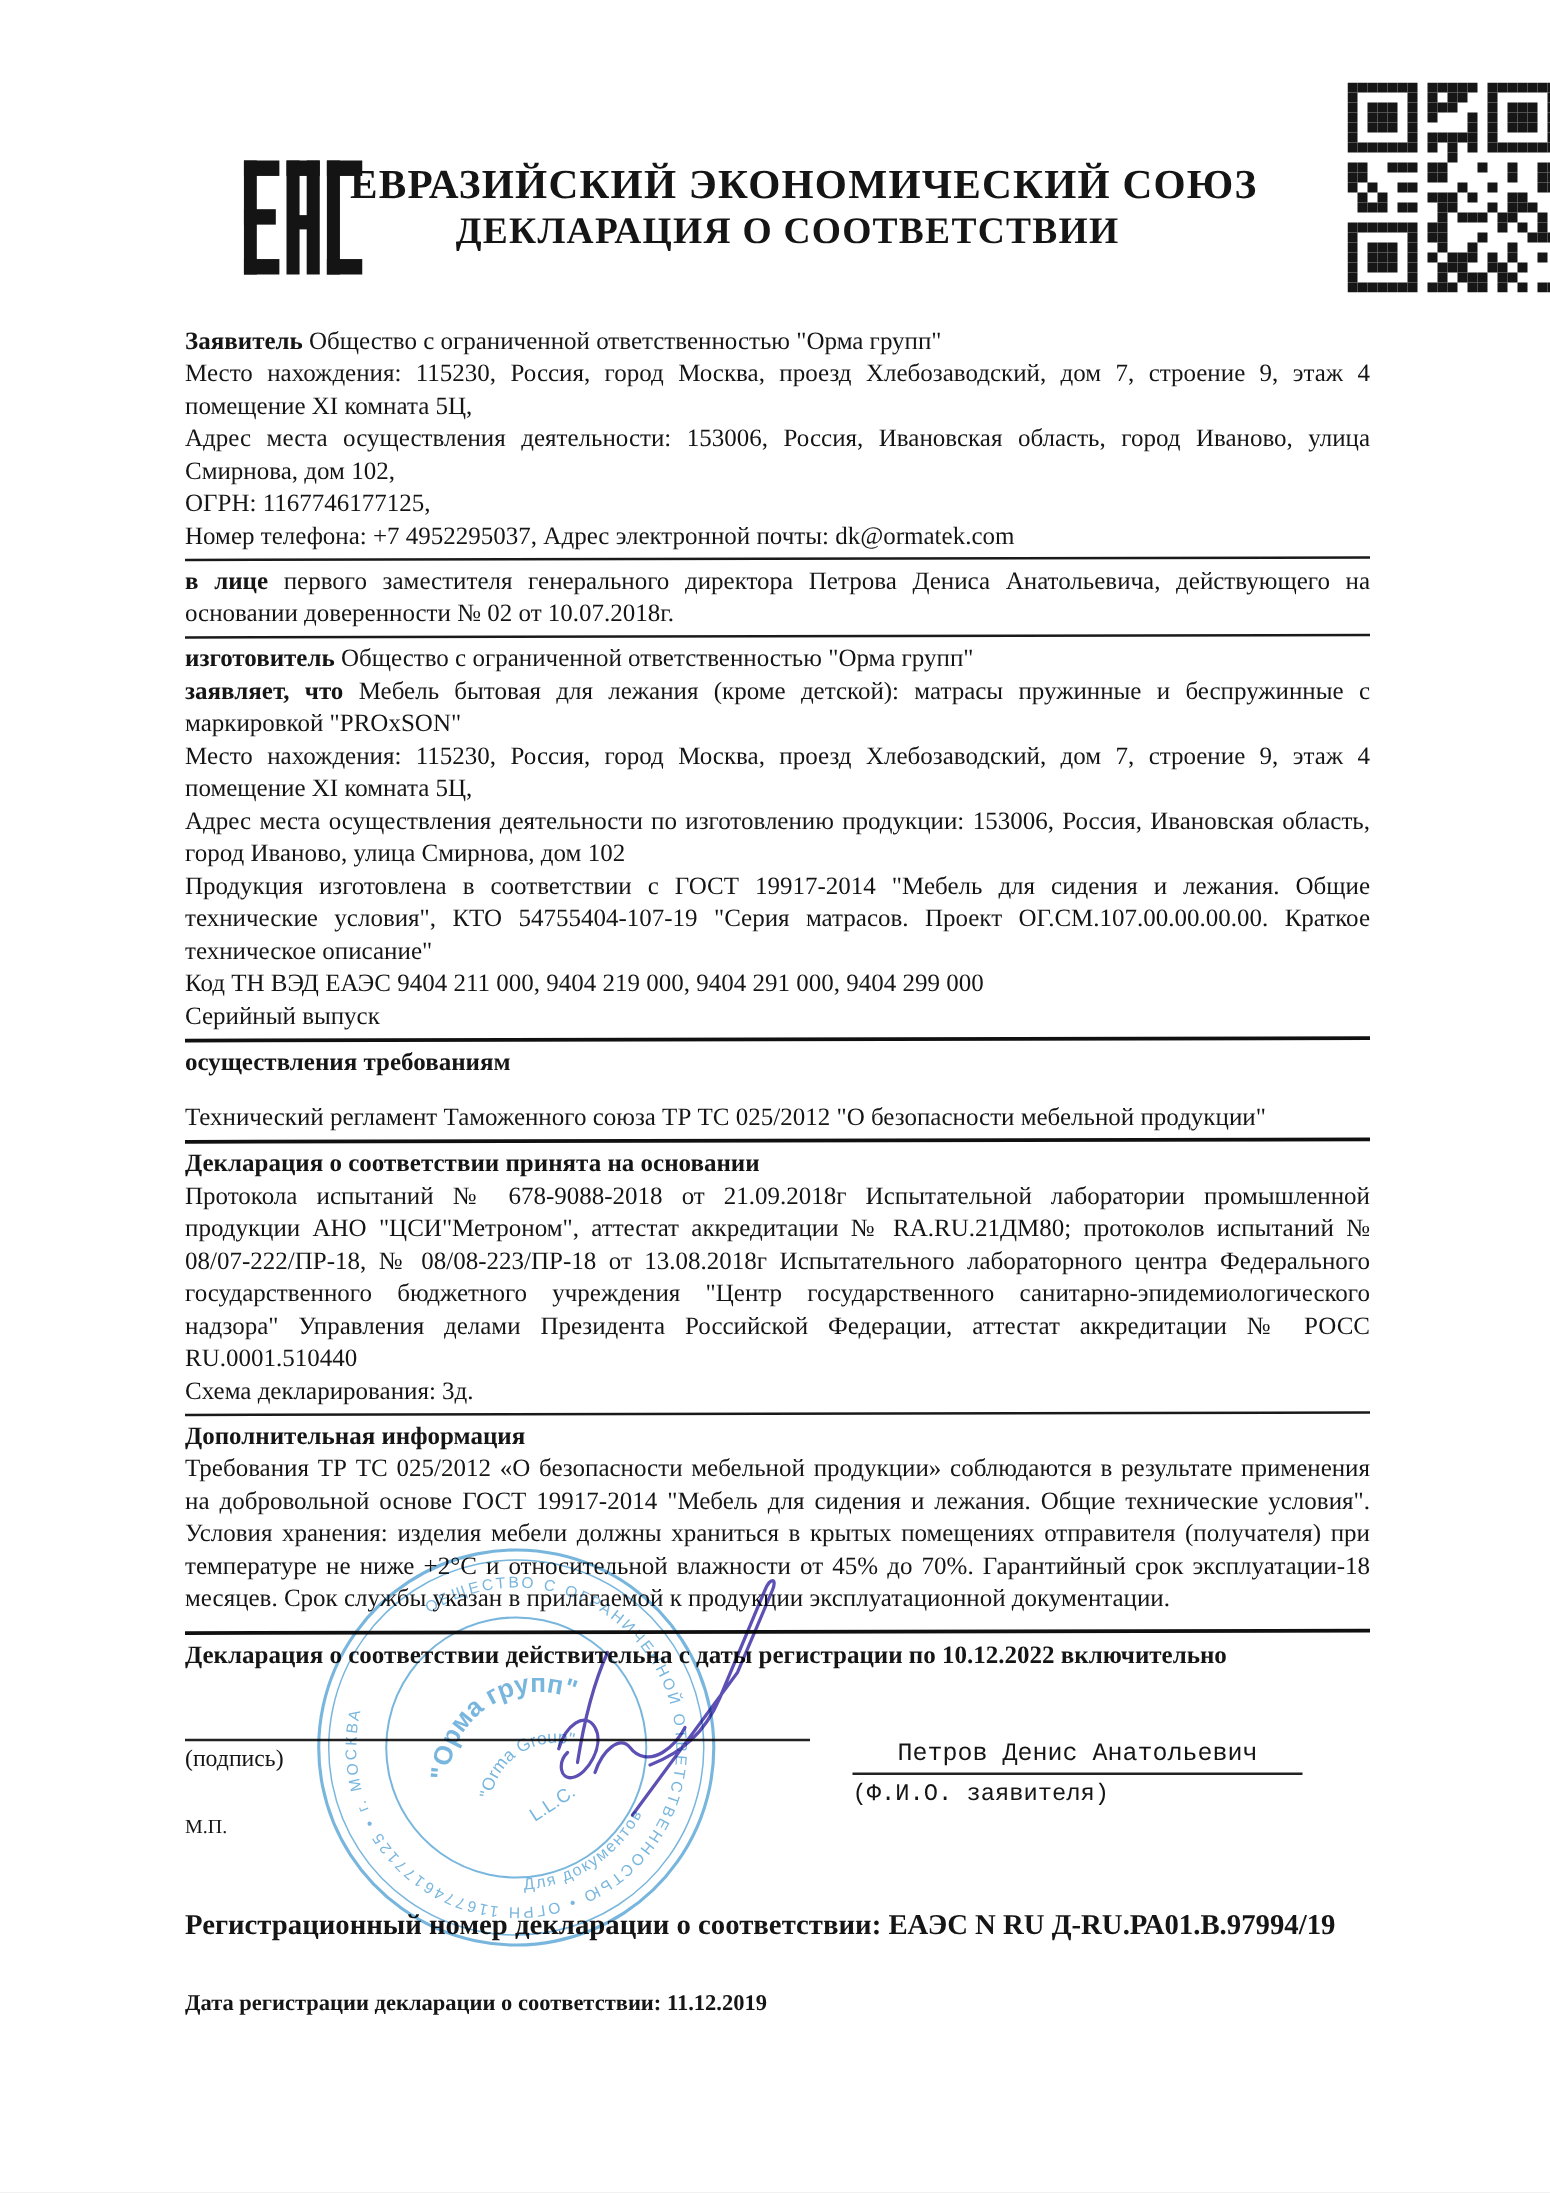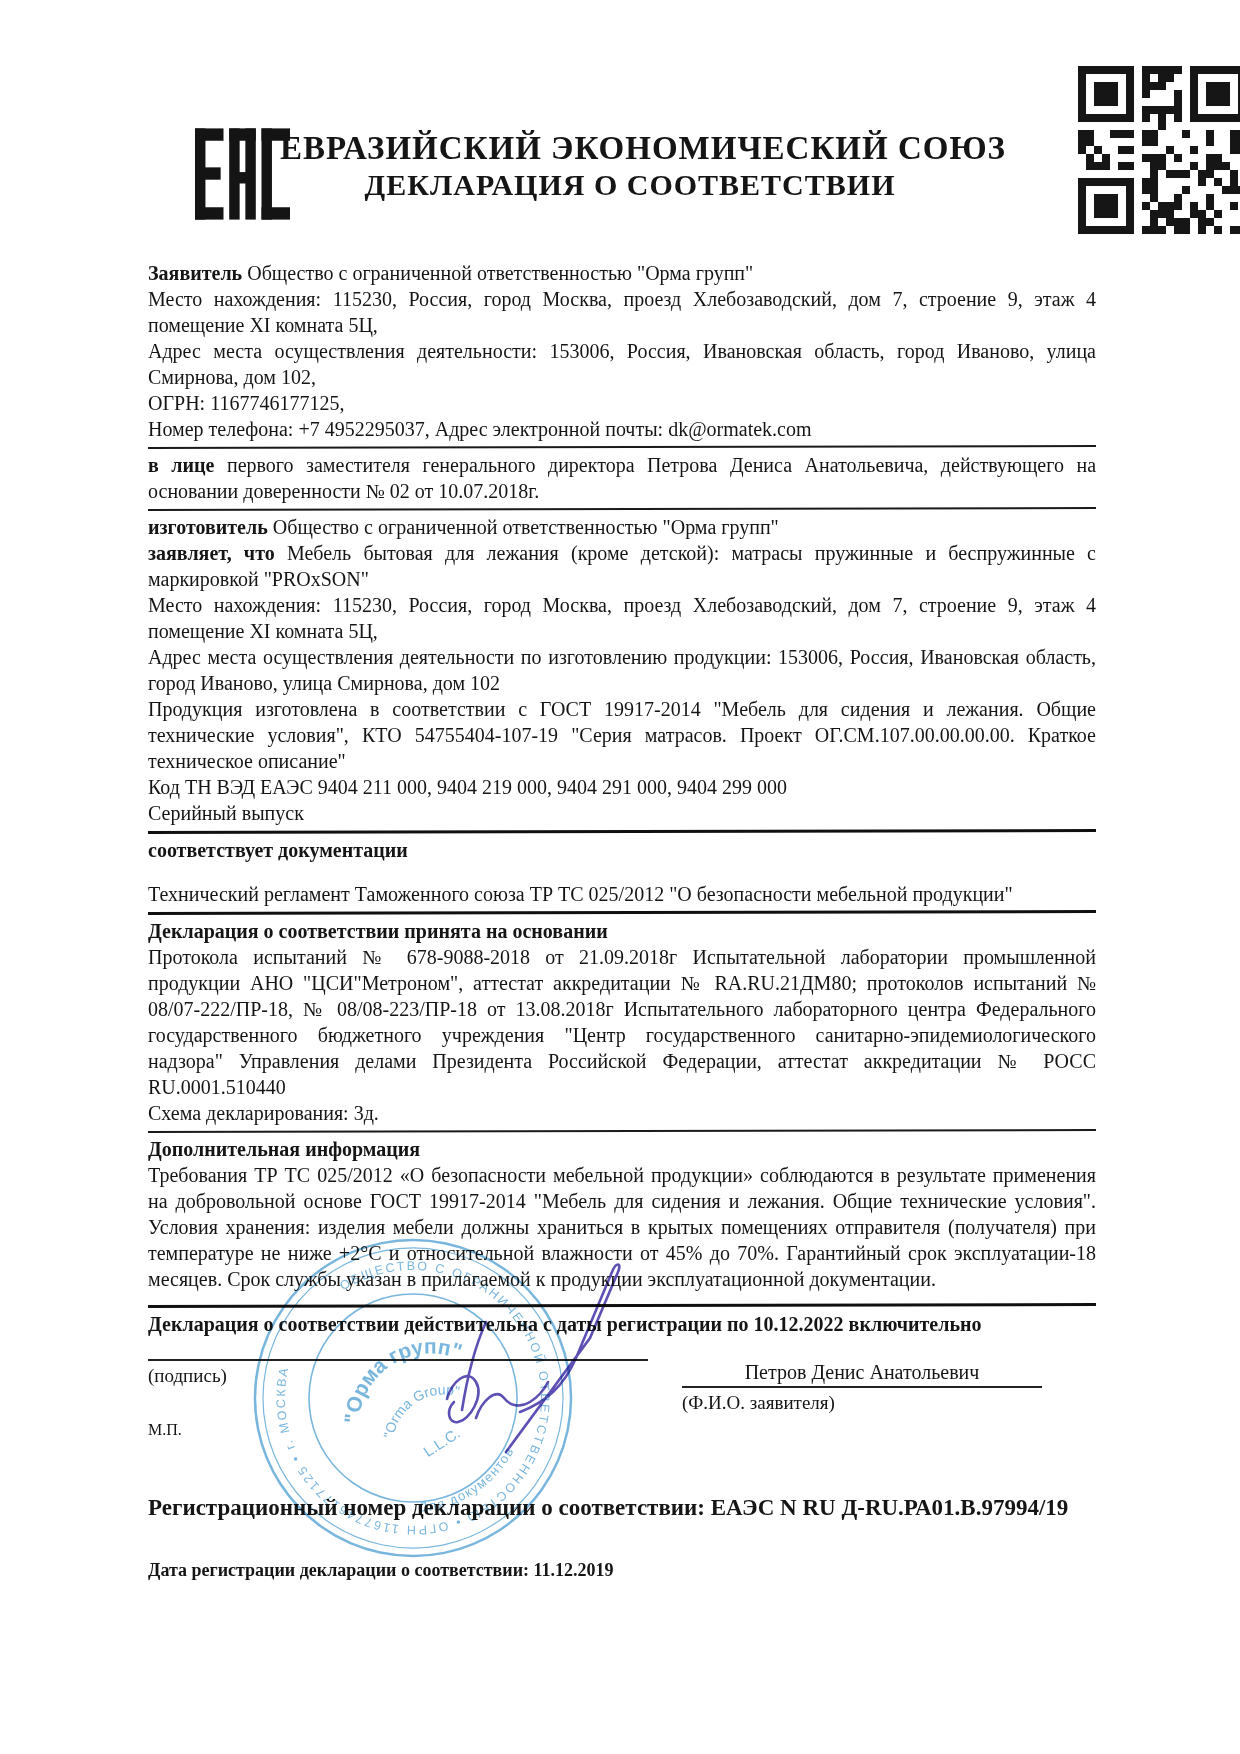--- a/index.html
+++ b/index.html
@@ -26,26 +26,26 @@
     position:absolute;left:148px;top:260px;width:948px;
     font-size:20px;line-height:26px;
   }
   .doc p{margin:0;text-align:justify;}
   .doc b{font-weight:bold;}
   .rule{border-top:2px solid #1a1a1a;margin:4px 0 4px 0;transform:rotate(-0.12deg);}
   .rule.thick{border-top:3px solid #101010;}
   .h-bold{font-weight:bold;}
   .validity{font-weight:bold;margin-top:4px !important;}
   
-  .sig-row{display:flex;margin-top:22px;}
+  .sig-row{display:flex;margin-top:54px;}
   .sig-left{width:500px;}
   .sig-line{border-top:2px solid #222;}
   .cap{text-align:center;font-size:19px;margin-top:2px !important;}
   .mp{text-align:center;font-size:16px;margin-top:28px !important;}
-  .sig-right{width:360px;margin-left:auto;margin-right:54px;}
+  .sig-right{width:360px;margin-left:auto;margin-right:54px;font-family:Liberation Mono, monospace;}
   .signer{border-bottom:2px solid #222;text-align:center;padding:0 6px 1px 6px;white-space:nowrap;}
   .reg-line{font-weight:bold;margin-top:52px !important;font-size:23px;}
   .date-line{font-weight:bold;margin-top:36px !important;font-size:18px;}
   
   .stamp{
     position:absolute;left:243px;top:1228px;
     color:#5ba6d6;opacity:.82;mix-blend-mode:multiply;
     pointer-events:none;
   }
   .sig-ink{
@@ -318,21 +318,21 @@
     <p><b>изготовитель</b> <span>Общество с ограниченной ответственностью "Орма групп"</span></p>
     <p><b>заявляет, что</b> <span>Мебель бытовая для лежания (кроме детской): матрасы пружинные и беспружинные с маркировкой "PROxSON"</span></p>
     <p>Место нахождения: 115230, Россия, город Москва, проезд Хлебозаводский, дом 7, строение 9, этаж 4 помещение XI комната 5Ц,</p>
     <p>Адрес места осуществления деятельности по изготовлению продукции: 153006, Россия, Ивановская область, город Иваново, улица Смирнова, дом 102</p>
     <p>Продукция изготовлена в соответствии с ГОСТ 19917-2014 "Мебель для сидения и лежания. Общие технические условия", КТО 54755404-107-19 "Серия матрасов. Проект ОГ.СМ.107.00.00.00.00. Краткое техническое описание"</p>
     <p>Код ТН ВЭД ЕАЭС 9404 211 000, 9404 219 000, 9404 291 000, 9404 299 000</p>
     <p>Серийный выпуск</p>
 
     <div class="rule thick"></div>
 
-    <p class="h-bold">соответствует документации</p>
+    <p class="h-bold">осуществления требованиям</p>
     <p style="margin-top:18px;">Технический регламент Таможенного союза ТР ТС 025/2012 "О безопасности мебельной продукции"</p>
 
     <div class="rule thick"></div>
 
     <p class="h-bold">Декларация о соответствии принята на основании</p>
     <p>Протокола испытаний № 678-9088-2018 от 21.09.2018г Испытательной лаборатории промышленной продукции АНО "ЦСИ"Метроном", аттестат аккредитации № RA.RU.21ДМ80; протоколов испытаний № 08/07-222/ПР-18, № 08/08-223/ПР-18 от 13.08.2018г Испытательного лабораторного центра Федерального государственного бюджетного учреждения "Центр государственного санитарно-эпидемиологического надзора" Управления делами Президента Российской Федерации, аттестат аккредитации № РОСС RU.0001.510440</p>
     <p>Схема декларирования: 3д.</p>
 
     <div class="rule"></div>
 

